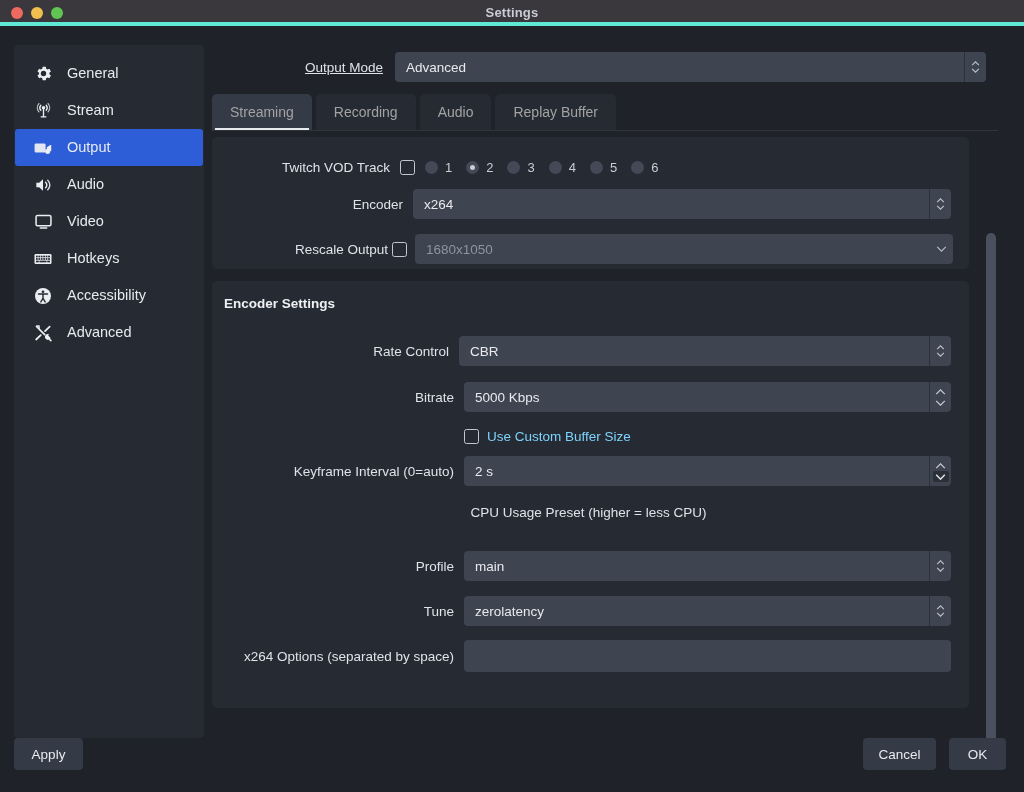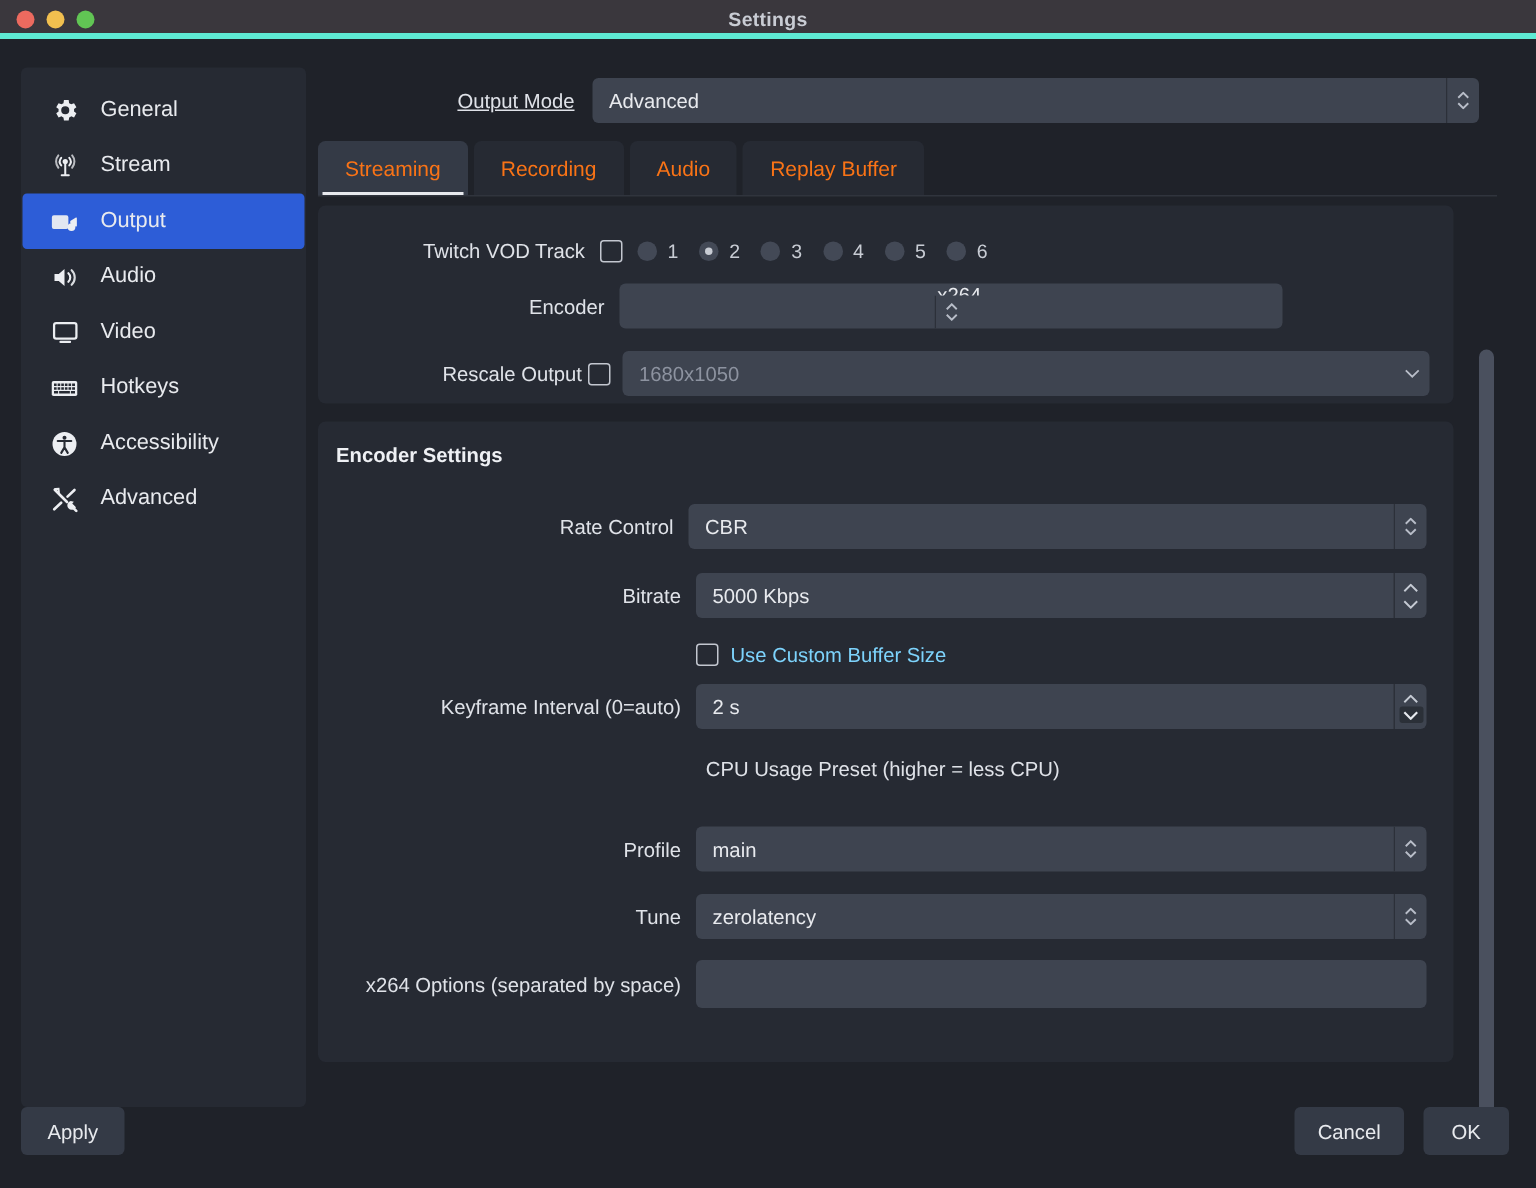--- a/index.html
+++ b/index.html
@@ -155,21 +155,21 @@
     gap: 4px;
   }
   .tab {
     height: 36px;
     padding: 0 18px;
     background: #262a33;
     border-radius: 5px 5px 0 0;
     display: flex;
     align-items: center;
     font-size: 14px;
-    color: #f97316;
+    color: #a3a3a3;
     cursor: default;
     position: relative;
   }
   .tab.active { background: #343a46; }
   .tab.active::after {
     content: "";
     position: absolute;
     left: 3px; right: 3px; bottom: 0;
     height: 2px;
     background: #e8eaee;
@@ -526,21 +526,21 @@
           </div>
           <div class="radio-group">
             <span class="radio"></span>
             <span class="radio-num">6</span>
           </div>
         </div>
       </div>
 
       <div class="row" style="top:51px; left:0; width:757px;">
         <div class="row-label" style="width:201px;">Encoder</div>
-        <div class="combo" style="width:442px;flex-direction:column;">
+        <div class="combo" style="width:538px;">
           <span class="combo-text">x264</span>
           <span class="spinner">
             <svg class="chev" width="9" height="5" viewBox="0 0 10 6" fill="none" stroke="#b8bdc8" stroke-width="1.5">
                 <path d="M1 5l4-4 4 4"></path>
               </svg>
             <svg class="chev" width="9" height="5" viewBox="0 0 10 6" fill="none" stroke="#b8bdc8" stroke-width="1.5">
                 <path d="M1 1l4 4 4-4"></path>
               </svg>
           </span>
         </div>

